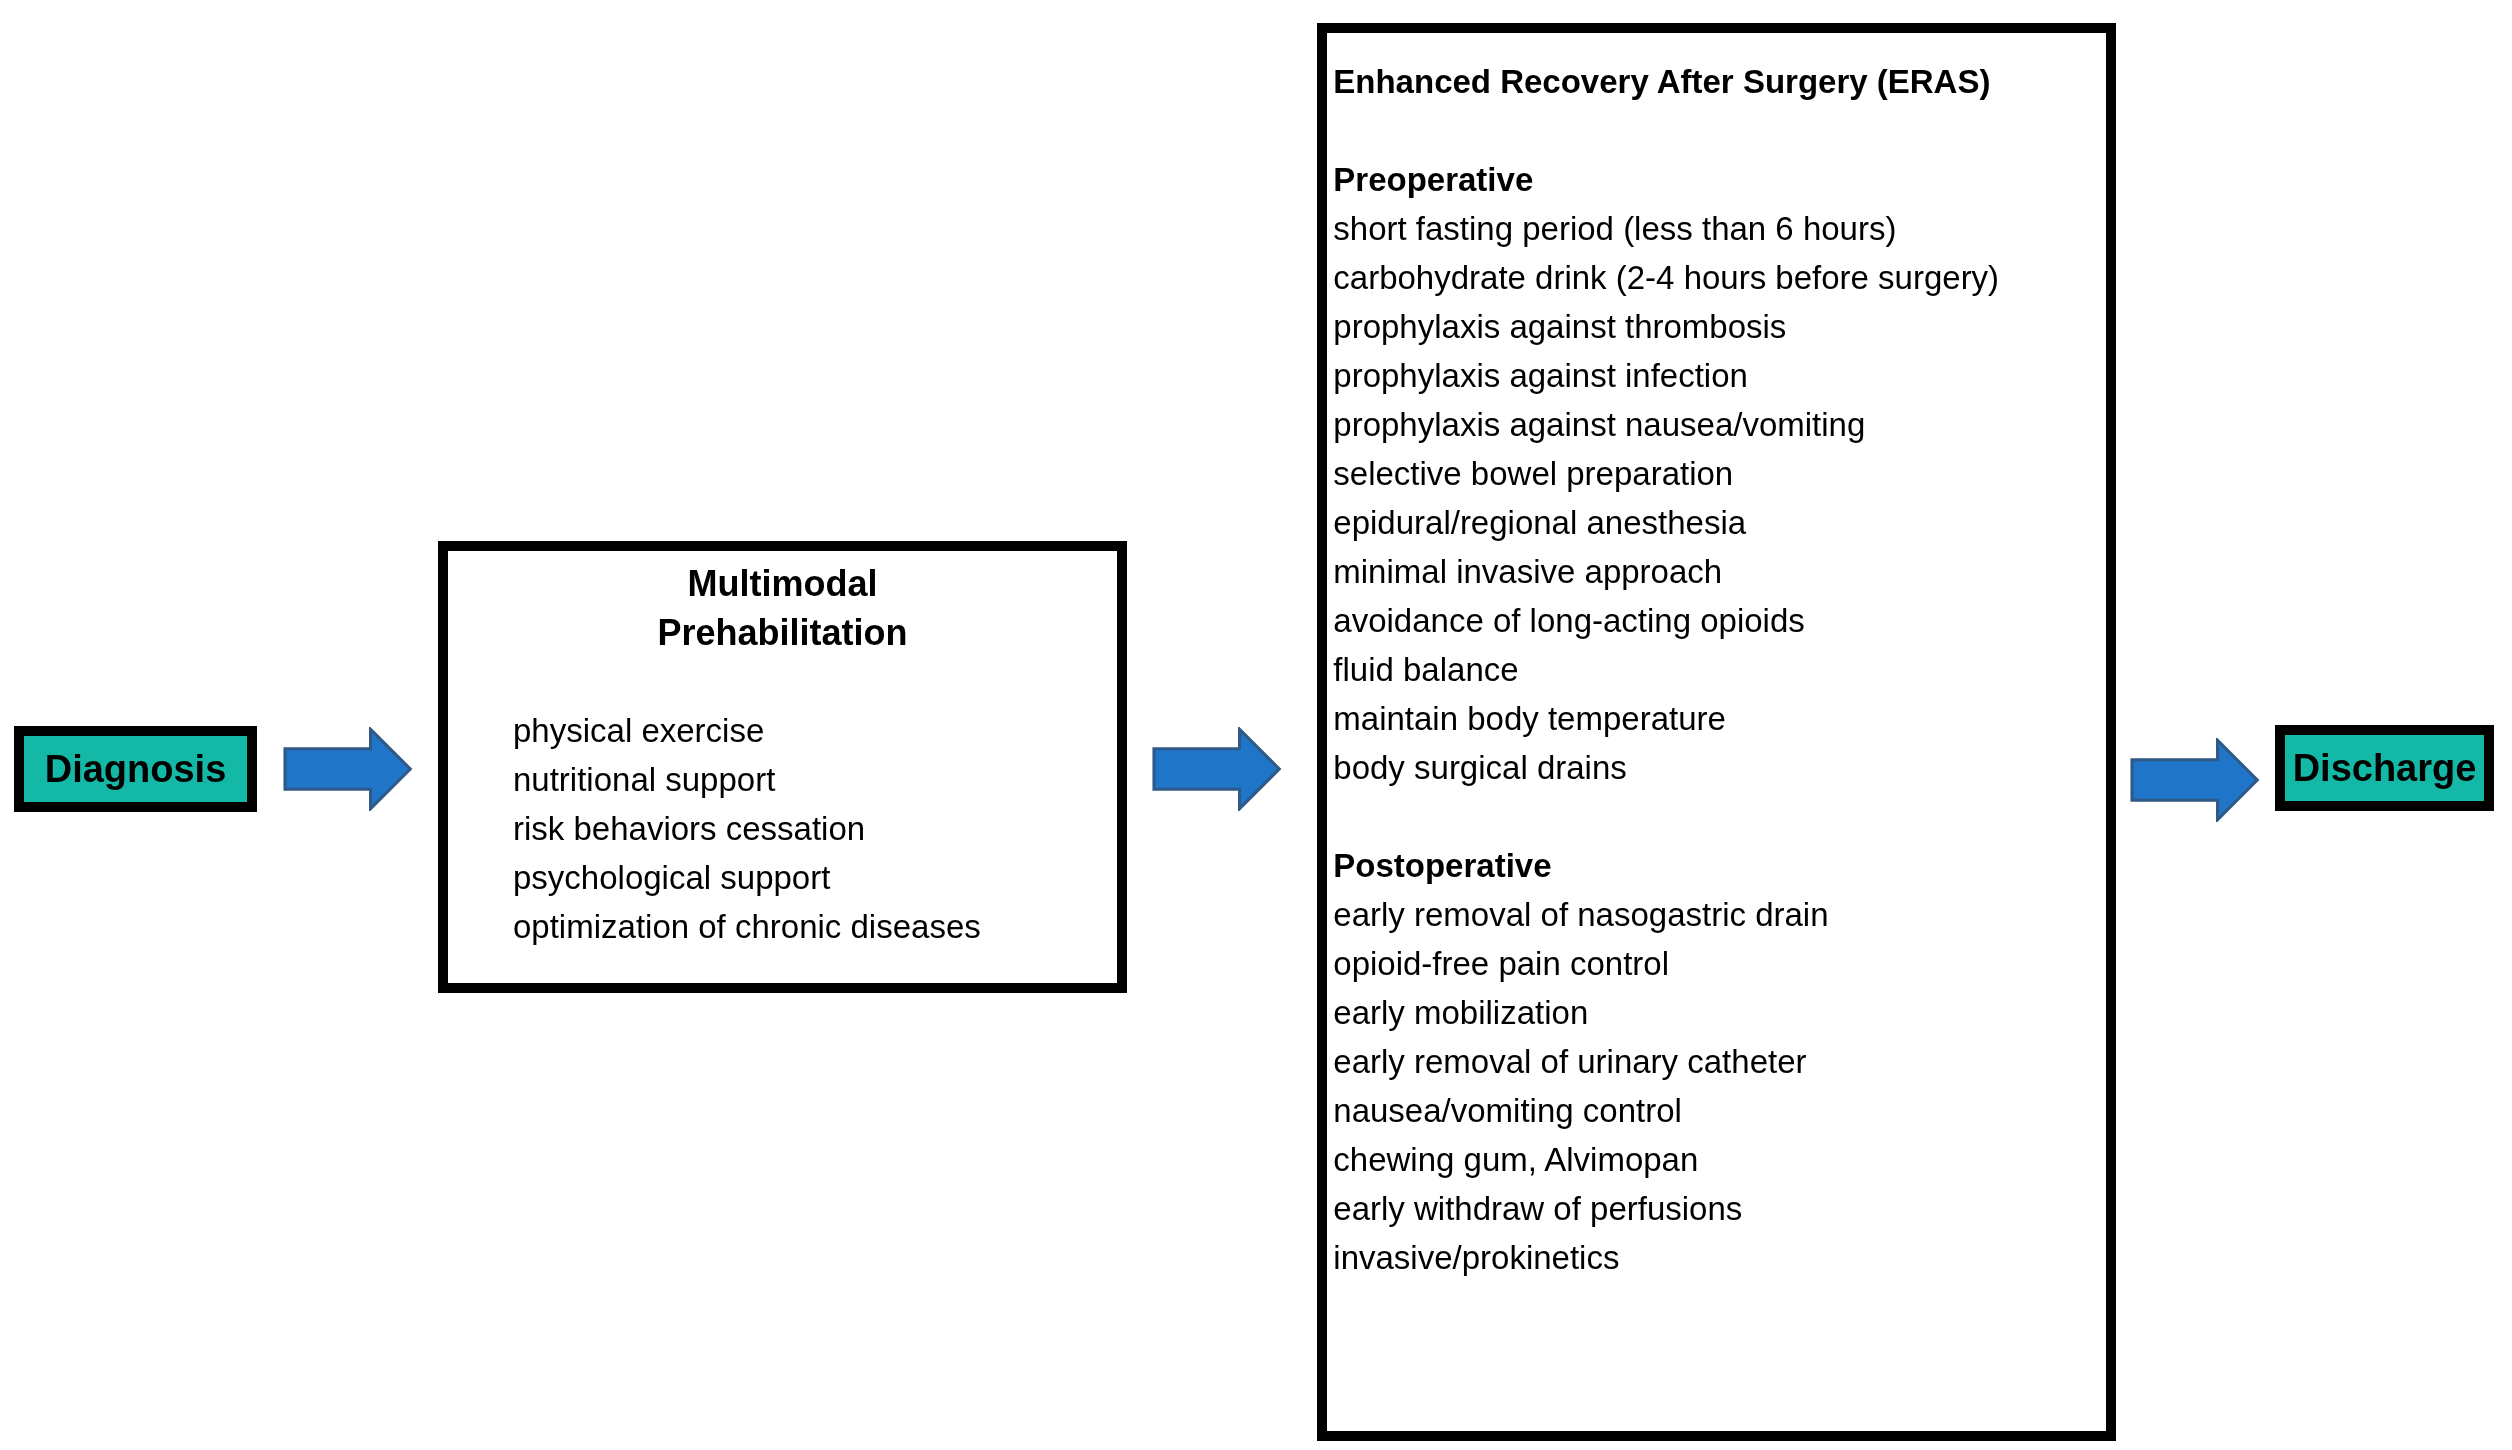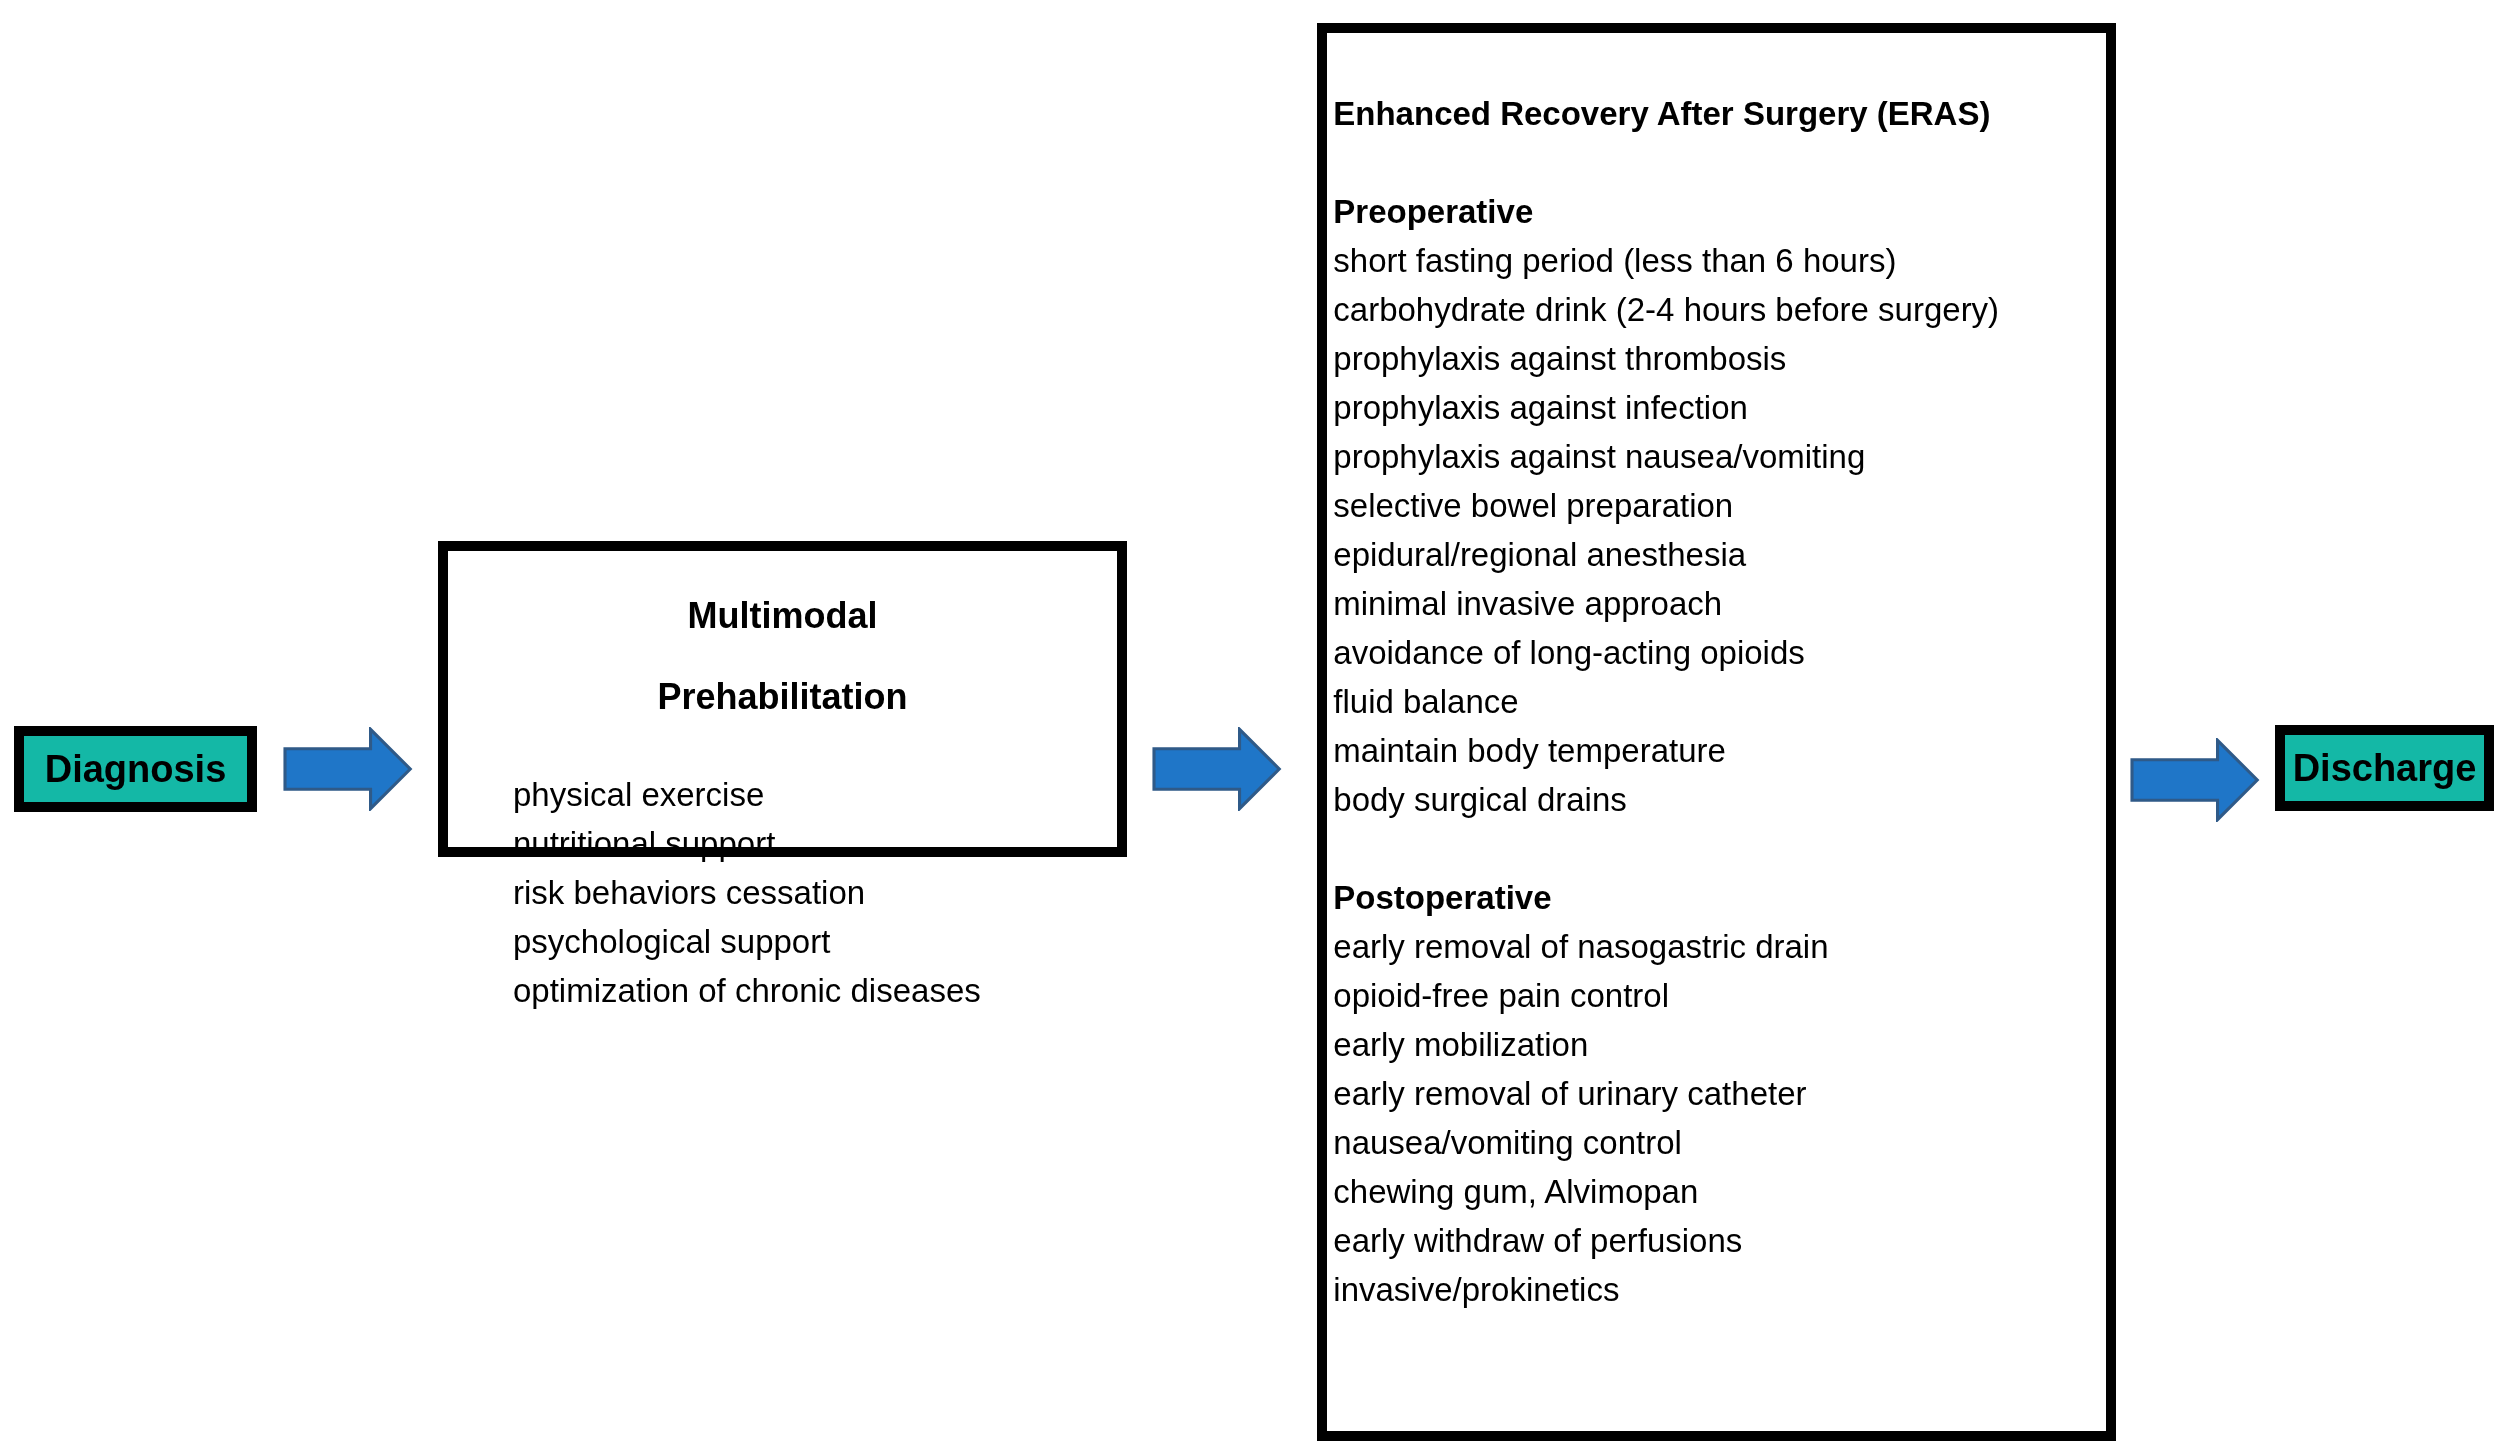--- a/index.html
+++ b/index.html
@@ -32,21 +32,21 @@
   .arrow{
     position:absolute;
     width:130px;
     height:84px;
   }
   .line{
     font-size:33px;
     line-height:49px;
     white-space:nowrap;
   }
-  .heading{font-weight:bold;margin-top:32px;}
+  .heading{font-weight:bold;}
   .gap-before{margin-top:49px;}
   
   #prehab-content{padding-top:7.8px;}
   #prehab-title .line{font-size:36px;text-align:center;}
   #prehab-items{padding-left:65px;margin-top:49px;}
   
   #eras-content{padding:23.5px 3.1px 0 6.3px;}
 </style>
 </head>
 <body>
@@ -54,21 +54,21 @@
 <div id="canvas">
 
   <div class="node" style="left:14px;top:726px;width:243px;height:86px;">
     <span>Diagnosis</span>
   </div>
 
   <svg class="arrow" style="left:283px;top:727px;" viewBox="0 0 166 108">
     <polygon points="2,28 112,28 112,3 163,54 112,105 112,80 2,80" stroke-width="4" fill="#1F76C8" stroke="#2F5A88"></polygon>
   </svg>
 
-  <div class="bigbox" style="left:438px;top:541px;width:689px;height:316px;">
+  <div class="bigbox" style="left:438px;top:541px;width:689px;height:452px;">
     <div id="prehab-content">
       <div id="prehab-title">
         <div class="line heading">Multimodal</div>
         <div class="line heading">Prehabilitation</div>
       </div>
       <div id="prehab-items">
 
           <div class="line">physical exercise</div>
 
           <div class="line">nutritional support</div>

